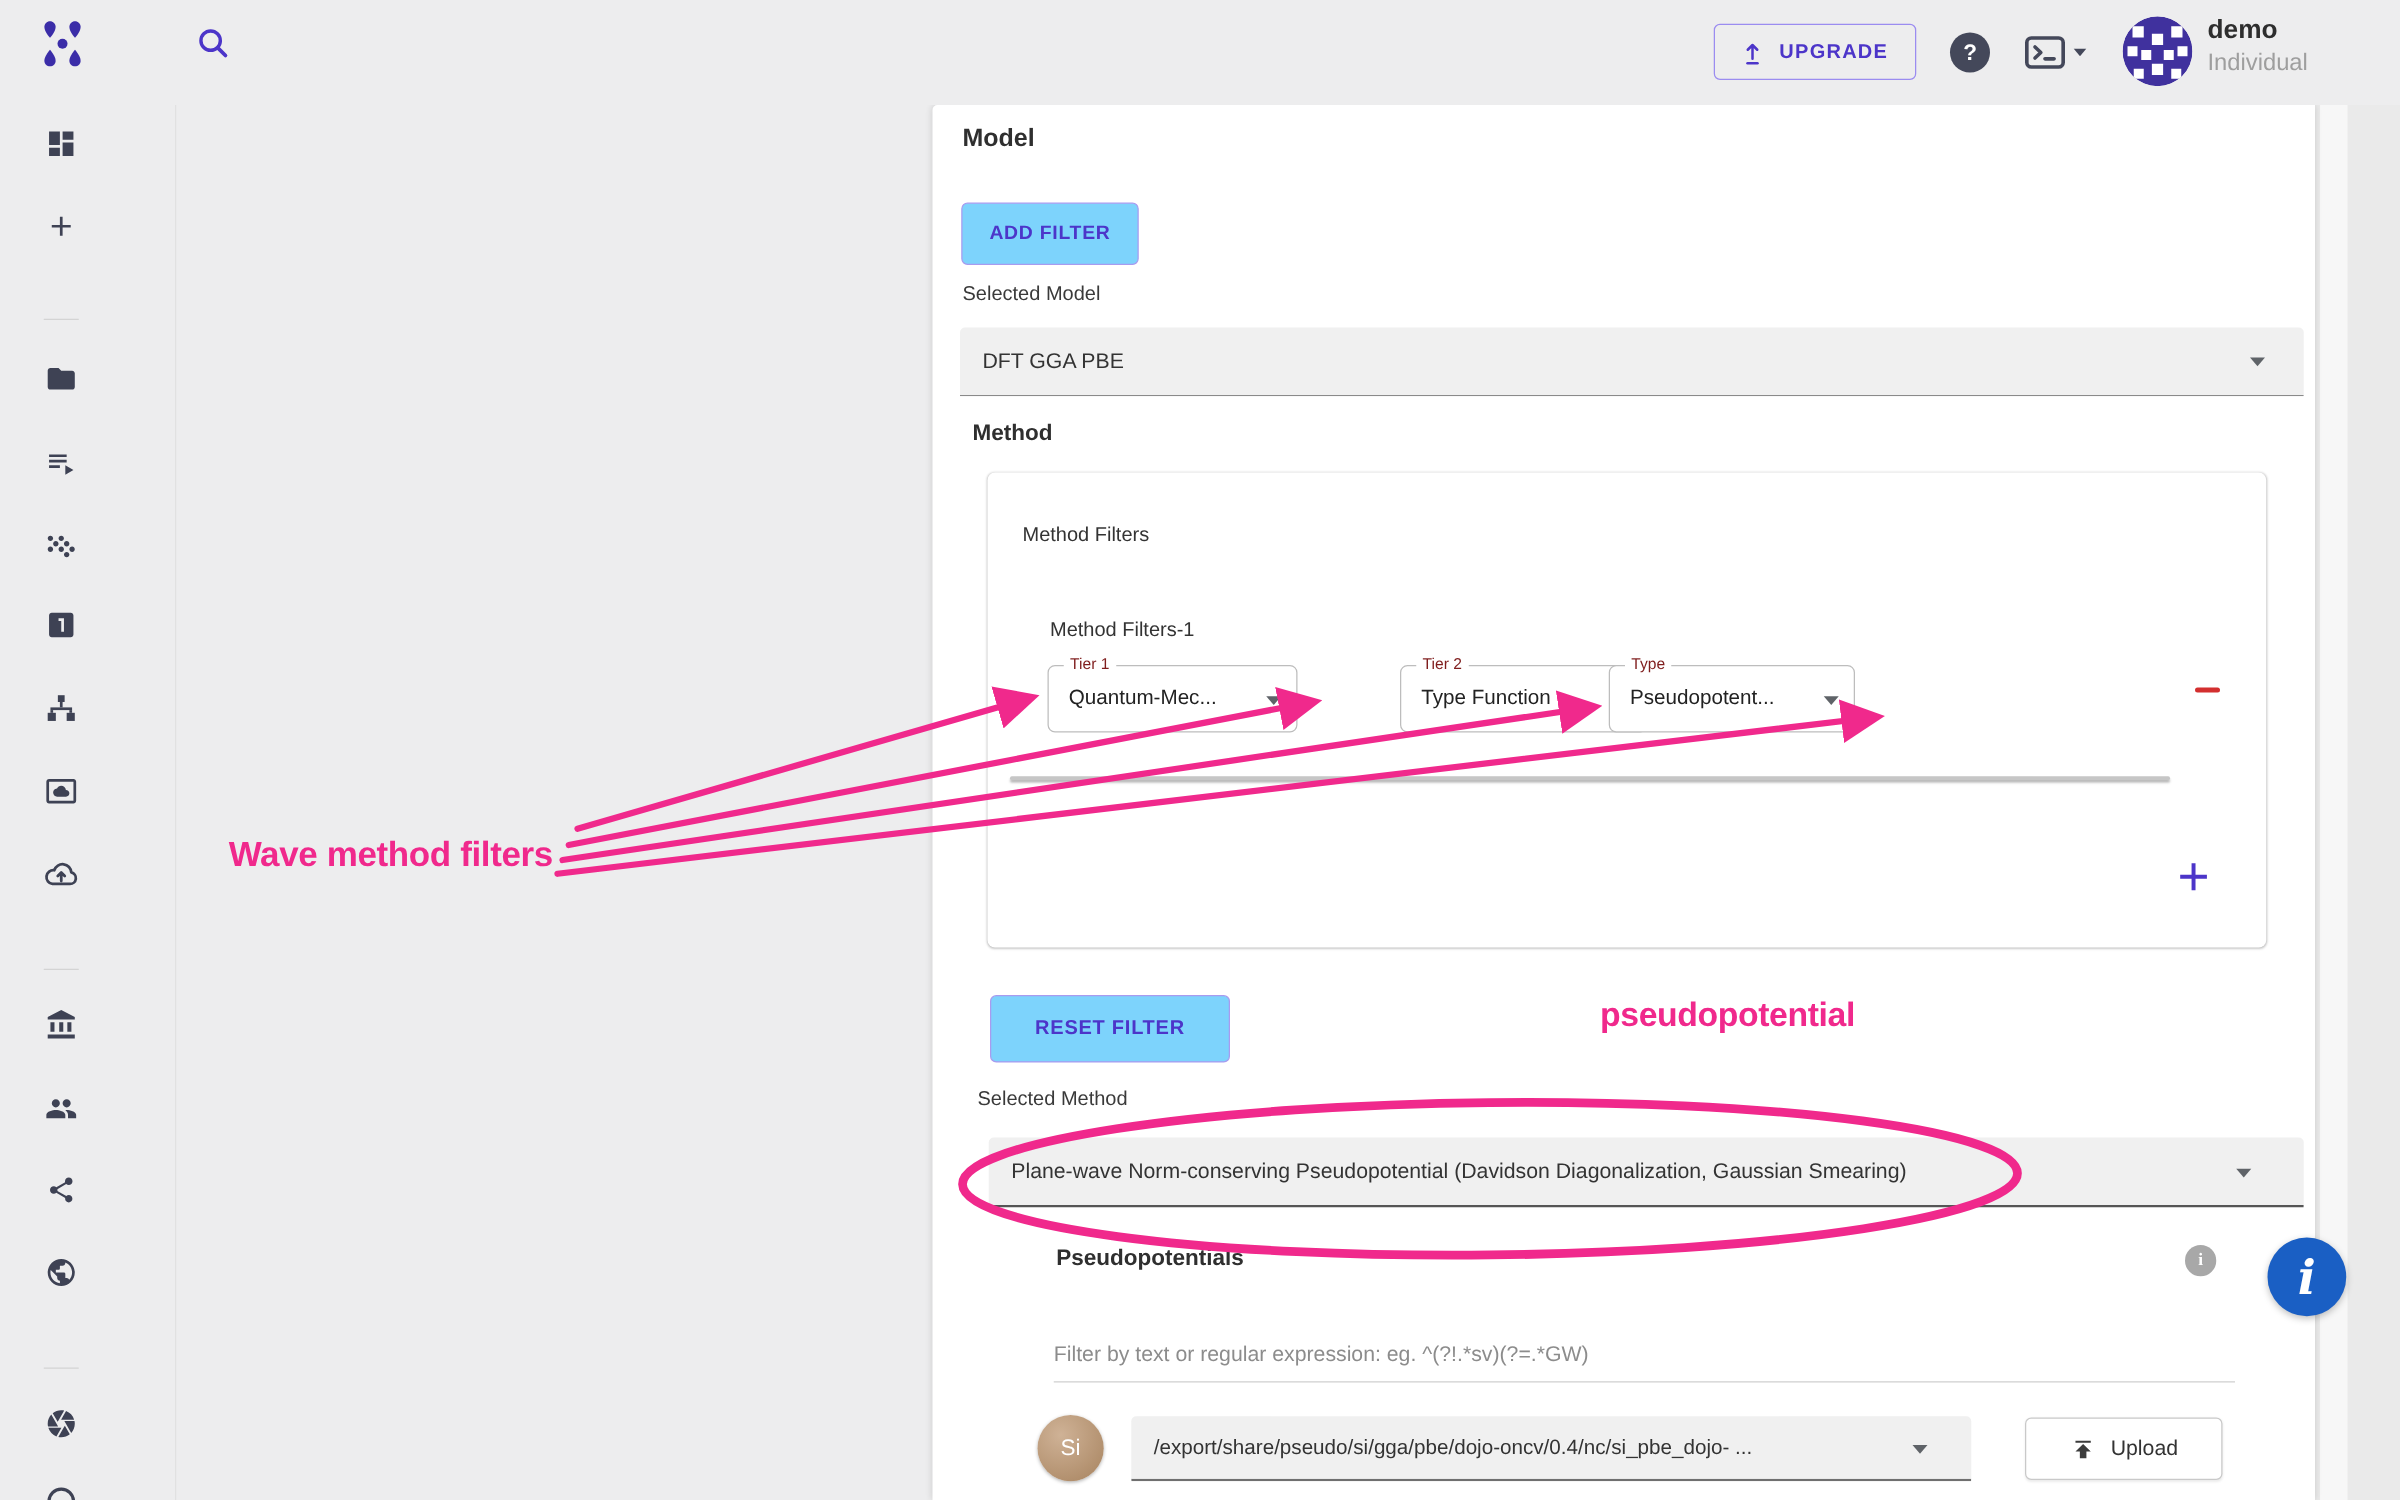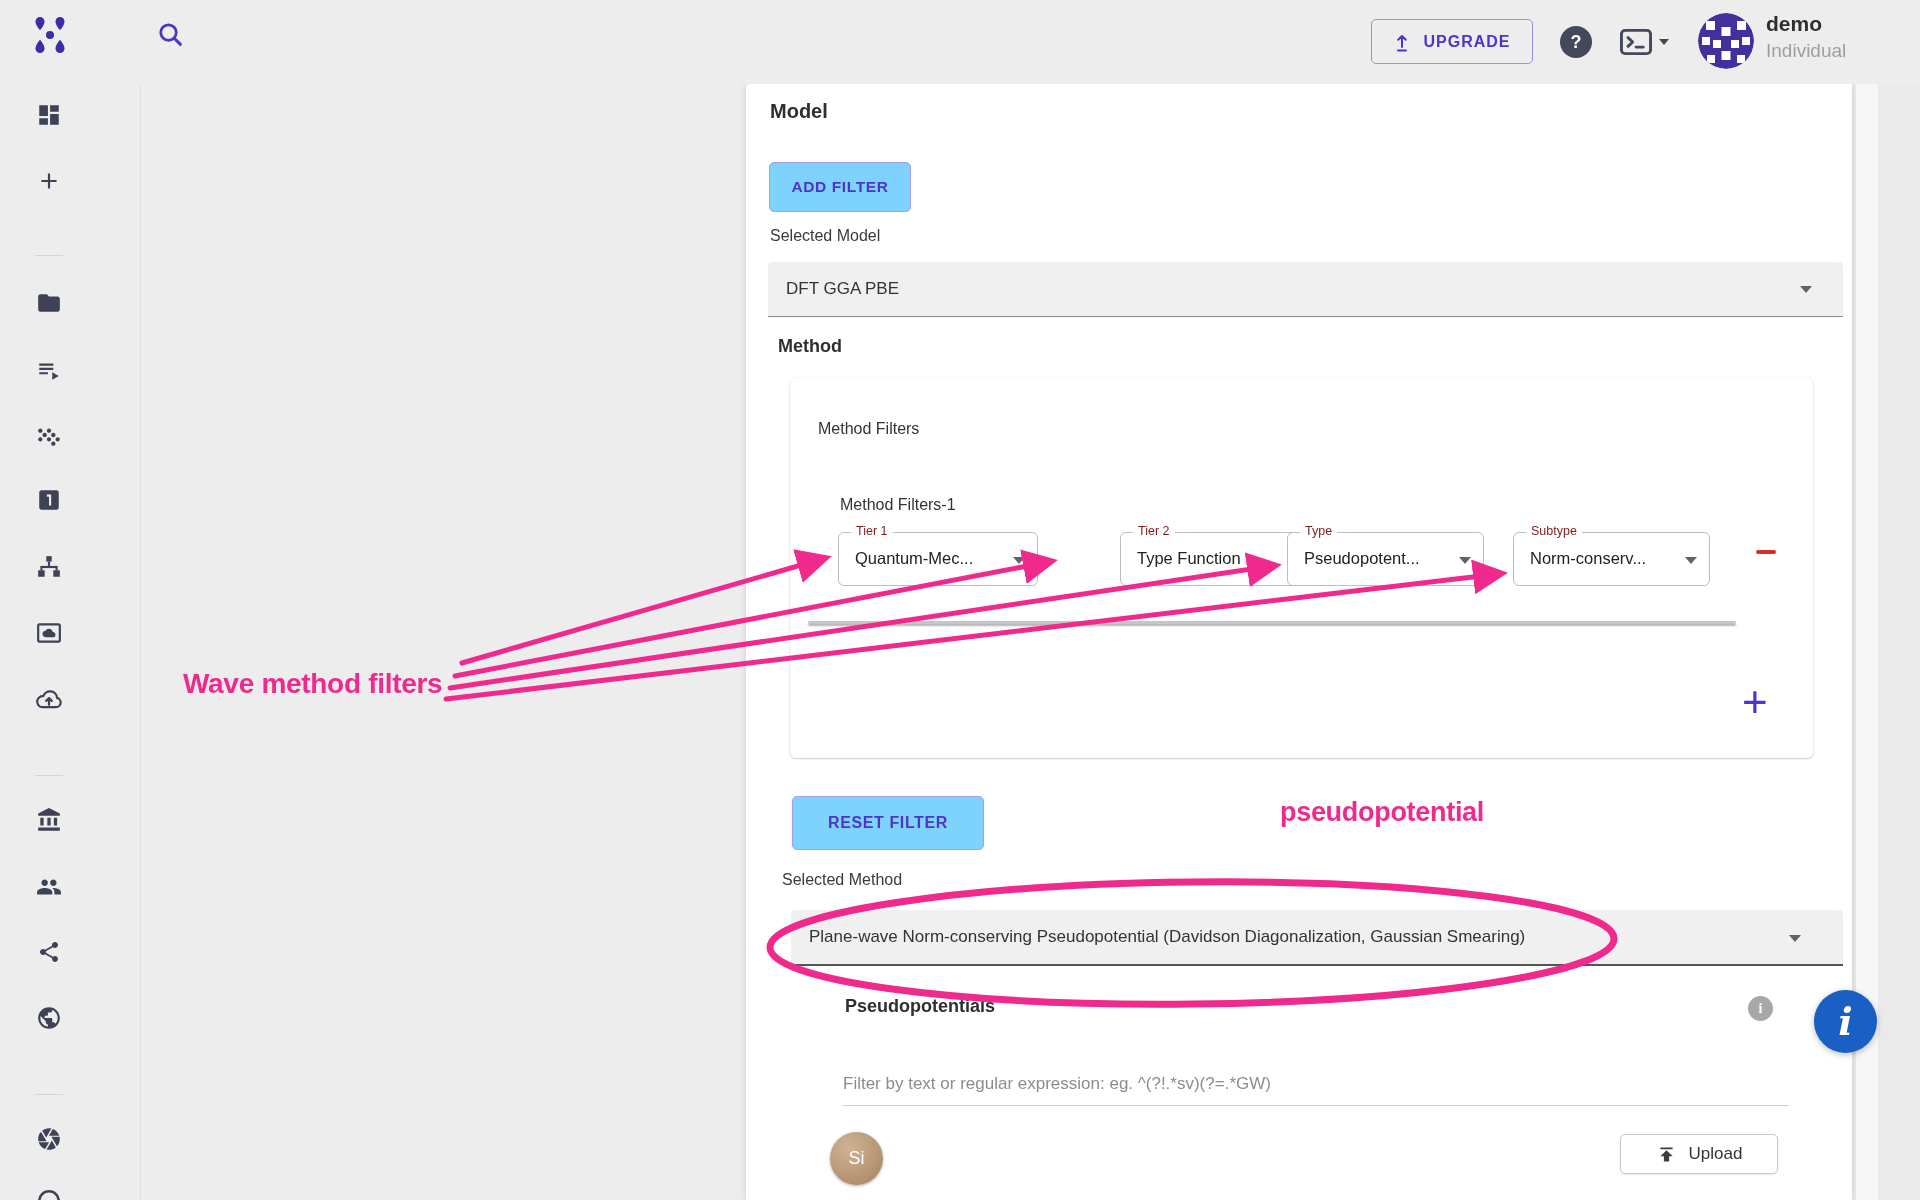--- a/index.html
+++ b/index.html
@@ -63,21 +63,21 @@
     border-radius:2px; box-shadow:0 2px 2px rgba(0,0,0,0.30); cursor:pointer; }
   .add-plus { position:absolute; left:1742px; top:680px; font-size:44px; font-weight:200; color:#4c35c9; cursor:pointer; line-height:44px; }
 
   .filter-input { position:absolute; left:843px; top:1062px; width:945px; height:44px; border:none; outline:none;
     border-bottom:1px solid #cfcfcf; background:transparent; font-size:17px; color:#333; font-family:inherit; }
   .filter-input::placeholder { color:#8c8c8c; opacity:1; }
 
   .si-avatar { position:absolute; left:830px; top:1132px; width:53px; height:53px; border-radius:50%;
     background:radial-gradient(circle at 35% 30%, #cfb296, #a7835f); color:#fff; font-size:18px;
     display:flex; align-items:center; justify-content:center; box-shadow:0 1px 3px rgba(0,0,0,0.3); }
-  .upload-btn { position:absolute; left:1620px; top:1134px; width:158px; height:40px; background:#fff;
+  .upload-btn { position:absolute; left:1620px; top:1134px; width:158px; height:50px; background:#fff;
     border:1px solid #c9c9c9; border-radius:5px; cursor:pointer; font-family:inherit;
     display:flex; align-items:center; justify-content:center; gap:12px; font-size:17px; color:#333; box-shadow:0 1px 2px rgba(0,0,0,0.08); }
 
   .info-gray { position:absolute; left:1748px; top:996px; width:25px; height:25px; border-radius:50%;
     background:#a8a8a8; color:#fff; font-size:14px; font-weight:bold; font-family:"Liberation Serif", serif;
     display:flex; align-items:center; justify-content:center; cursor:pointer; }
   .info-blue { position:absolute; left:1814px; top:990px; width:63px; height:63px; border-radius:50%;
     background:#1a5fc4; color:#fff; font-size:38px; font-weight:bold; font-style:italic;
     font-family:"DejaVu Serif", serif; display:flex; align-items:center; justify-content:center;
     cursor:pointer; z-index:60; box-shadow:0 2px 6px rgba(0,0,0,0.25); }
@@ -270,25 +270,20 @@
   <div class="outlined-select" style="left:1120px;width:198px;">
     <span class="o-label">Tier 2</span>
     <span class="o-val">Type Function</span>
     <span class="caret" style="right:12px;top:24px;"></span>
   </div>
   <div class="outlined-select" style="left:1287px;width:197px;">
     <span class="o-label">Type</span>
     <span class="o-val">Pseudopotent...</span>
     <span class="caret" style="right:12px;top:24px;"></span>
   </div>
-  <div class="outlined-select" style="left:1513px;width:197px;">
-    <span class="o-label">Subtype</span>
-    <span class="o-val">Norm-conserv...</span>
-    <span class="caret" style="right:12px;top:24px;"></span>
-  </div>
 
   <div class="remove-minus"></div>
   <div class="filters-scrollbar"></div>
   <div class="add-plus">+</div>
 
   <button class="btn-outline-purple" style="left:792px;top:796px;width:192px;height:54px;font-size:16px;">
     <span>RESET FILTER</span>
   </button>
 
   <div class="lbl" style="left:782px;top:871px;">Selected Method</div>
@@ -302,20 +297,24 @@
   <div class="info-gray">
     <span>i</span>
   </div>
 
   <input class="filter-input" type="text" placeholder="Filter by text or regular expression: eg. ^(?!.*sv)(?=.*GW)" style="">
 
   <div class="si-avatar">
     <span>Si</span>
   </div>
 
+  <div class="filled-select" style="left:905px;top:1133px;width:672px;height:52px;border-bottom:2px solid #6f6f6f;">
+    <span class="val" style="font-size:16.5px;">/export/share/pseudo/si/gga/pbe/dojo-oncv/0.4/nc/si_pbe_dojo- ...</span>
+    <span class="caret" style="left:625px;top:23px;"></span>
+  </div>
 
   <button class="upload-btn">
     <svg width="21" height="21" viewBox="0 0 24 24" fill="#3c3c3c">
       <path d="M5 4v2h14V4H5zm0 10h4v6h6v-6h4l-7-7-7 7z"></path>
     </svg>
     <span>Upload</span>
   </button>
 
   <div class="info-blue">
     <span>i</span>

